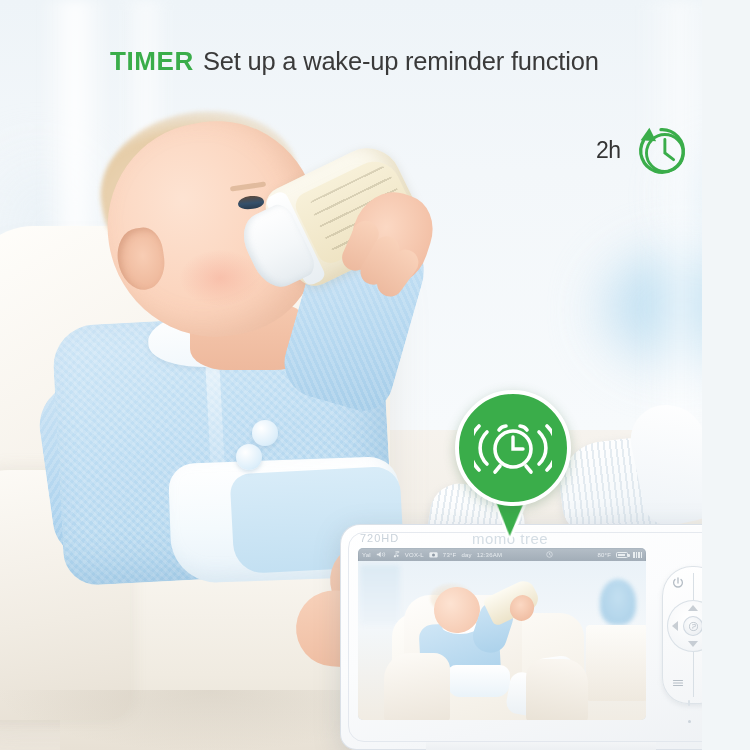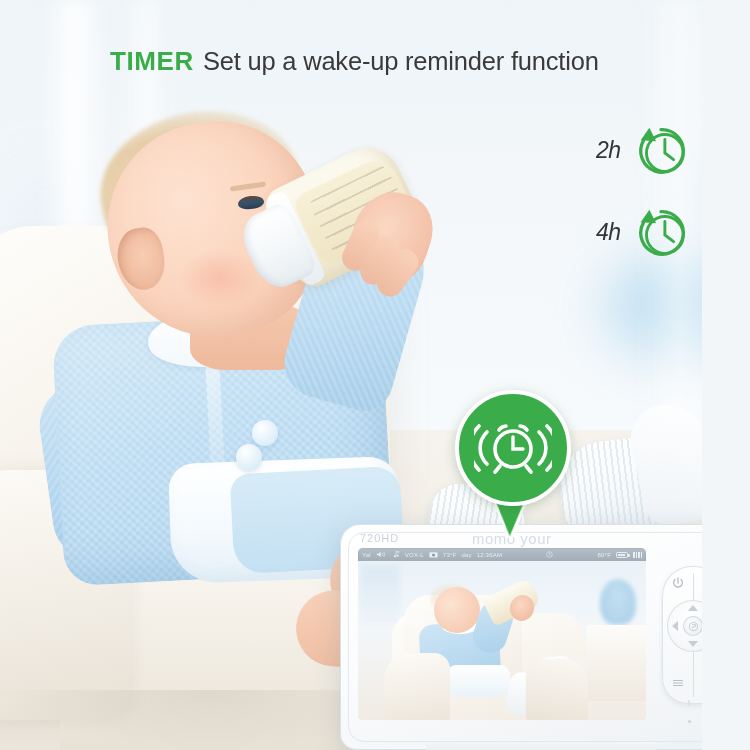--- a/index.html
+++ b/index.html
@@ -279,21 +279,21 @@
     position:absolute; left:110px; top:46px; width:560px;
     z-index:30;
   }
   .hl-line { display:block; font-size:25.5px; line-height:30px; color:#3a3a3a; letter-spacing:-.2px; }
   .hl-timer {
     font-size:26px; font-weight:bold; letter-spacing:.6px;
     margin-right:9px;
   }
 
   
-  .hour-badge { position:absolute; z-index:30; width:92px; height:56px;font-style:italic; }
+  .hour-badge { position:absolute; z-index:30; width:92px; height:56px; }
   .hb1 { left:596px; top:126px; }
   .hb2 { left:596px; top:208px; }
   .hb-label {
     position:absolute; left:0; top:11px; font-size:23px; color:#343434; letter-spacing:-.5px;
   }
   .hb-ico { position:absolute; left:34px; top:-6px; width:62px; height:62px; }
 
   
   .bubble {
     position:absolute; left:455px; top:390px; width:116px; height:116px; z-index:40;
@@ -565,31 +565,20 @@
     <span class="hb-ico">
       <svg viewBox="0 0 64 64" width="62" height="62">
         <path d="M32 10 A22 22 0 1 1 14 21" fill="none" stroke="#3aad4a" stroke-width="3.4" stroke-linecap="round"></path>
         <path d="M20 8 L11 21 L27 22 Z" fill="#3aad4a"></path>
         <circle cx="36" cy="34" r="19" fill="none" stroke="#3aad4a" stroke-width="3"></circle>
         <path d="M36 20 L36 34 L45 41" fill="none" stroke="#3aad4a" stroke-width="3" stroke-linecap="round"></path>
       </svg>
     </span>
   </div>
 
-  <div class="hour-badge hb2">
-    <span class="hb-label">4h</span>
-    <span class="hb-ico">
-      <svg viewBox="0 0 64 64" width="62" height="62">
-        <path d="M32 10 A22 22 0 1 1 14 21" fill="none" stroke="#3aad4a" stroke-width="3.4" stroke-linecap="round"></path>
-        <path d="M20 8 L11 21 L27 22 Z" fill="#3aad4a"></path>
-        <circle cx="36" cy="34" r="19" fill="none" stroke="#3aad4a" stroke-width="3"></circle>
-        <path d="M36 20 L36 34 L45 41" fill="none" stroke="#3aad4a" stroke-width="3" stroke-linecap="round"></path>
-      </svg>
-    </span>
-  </div>
 
   <div class="bubble">
     <div class="bubble-tail"></div>
     <div class="bubble-circle"></div>
     <span class="bubble-ico">
       <svg viewBox="0 0 78 72" width="78" height="72">
         <g fill="none" stroke="#ffffff" stroke-width="3.6" stroke-linecap="round">
           <path d="M13 20 A22 22 0 0 0 13 52"></path>
           <path d="M5 14 A31 31 0 0 0 5 58"></path>
           <path d="M65 20 A22 22 0 0 1 65 52"></path>
@@ -604,21 +593,21 @@
       </svg>
     </span>
   </div>
 
   <div class="monitor">
     <div class="monitor-shell"></div>
     <div class="monitor-bezel-line"></div>
     <div class="stand"></div>
 
     <span class="brand-left">720HD</span>
-    <span class="brand-center">momo your</span>
+    <span class="brand-center">momo tree</span>
 
     <div class="screen">
 
       <div class="statusbar">
         <span class="sb-item">Yal</span>
         <span class="sb-item">
           <svg viewBox="0 0 14 8" width="11" height="7">
               <path d="M1 3h2l3-2.4v7L3 5H1z" fill="#eef2f5"></path>
               <path d="M8 2.2a3 3 0 0 1 0 3.6M10 1a5 5 0 0 1 0 6" stroke="#eef2f5" stroke-width=".9" fill="none"></path>
             </svg>

